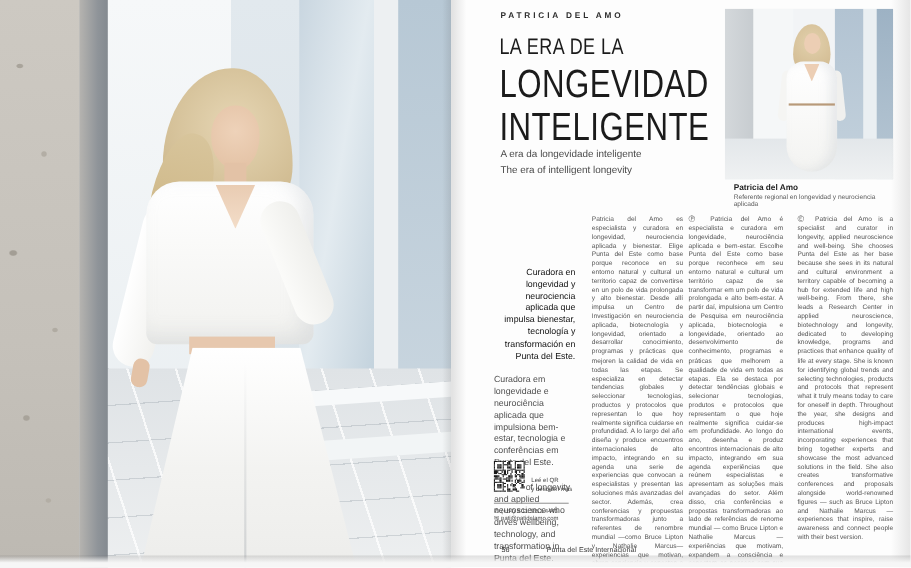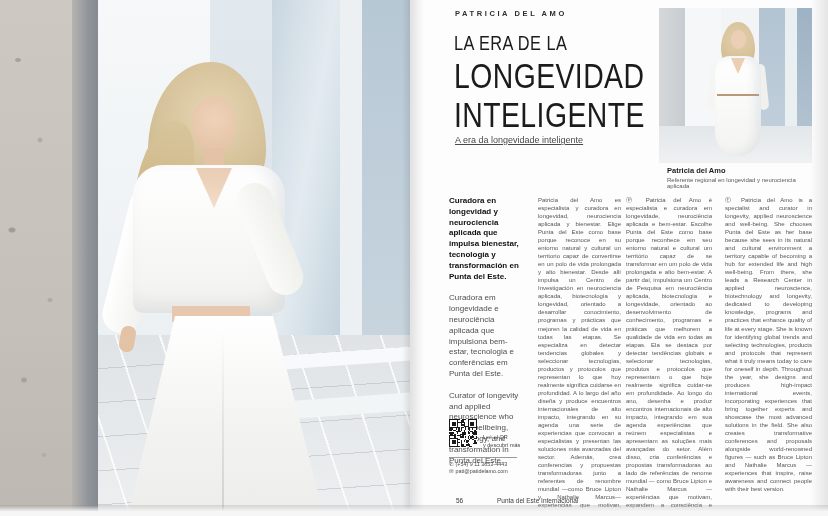--- a/index.html
+++ b/index.html
@@ -44,21 +44,21 @@
   .midriff { left:172px; top:306px; width:78px; height:16px; background:#e7c8ae; }
   .trousers { left:128px; top:316px; width:196px; height:200px; background:linear-gradient(180deg,#ffffff,#f3f3f1 55%,#ededeb); clip-path:polygon(24% 0,74% 0,100% 100%,0 100%); }
   .trouser-seam { left:222px; top:330px; width:2px; height:186px; background:linear-gradient(180deg,rgba(180,184,188,.0),rgba(170,175,180,.45)); }
 
   
   .page-right { position:absolute; left:410px; top:0; width:418px; height:516px; background:#fdfdfd; }
   .eyebrow { left:45px; top:9px; font-size:7.5px; font-weight:bold; letter-spacing:2.6px; color:#2e2e2e; }
   .title { left:44px; top:31px; color:#1b1b1b; transform:scale(.86,1.08); transform-origin:left top; white-space:nowrap; }
   .title .t1 { font-size:19px; letter-spacing:.5px; line-height:24px; }
   .title .t2 { font-size:33px; letter-spacing:.5px; line-height:36px; }
-  .subtitle { left:45px; top:134px; font-size:9px; color:#4a4a4a; line-height:1.5;text-decoration:underline; }
+  .subtitle { left:45px; top:134px; font-size:9px; color:#4a4a4a; line-height:1.5; }
 
   
   .photo-small { left:249px; top:8px; width:153px; height:155px; overflow:hidden; background:#f2f4f6; }
   .sp-pillar-l { left:0; top:0; width:26px; height:155px; background:linear-gradient(90deg,#d4d8db,#c7ccd0); }
   .sp-bright { left:26px; top:0; width:36px; height:155px; background:#f5f7f8; }
   .sp-glass-a { left:100px; top:0; width:26px; height:155px; background:linear-gradient(180deg,#b2c3d2,#c4d2dd); }
   .sp-pillar-r { left:126px; top:0; width:12px; height:155px; background:#eaeff2; }
   .sp-glass-b { left:138px; top:0; width:15px; height:155px; background:linear-gradient(180deg,#9db2c4,#b7c7d4); }
   .sp-floor { left:0; top:118px; width:153px; height:37px; background:linear-gradient(180deg,#e3e7ea,#eff1f2); }
   .sp-hair { left:62px; top:14px; width:34px; height:48px; background:radial-gradient(circle at 50% 35%,#e2d1ad,#cdb489); border-radius:50% 50% 46% 54%/58% 58% 44% 44%; }
@@ -69,21 +69,21 @@
   .sp-arm-l { left:50px; top:56px; width:10px; height:46px; background:#f5f5f3; border-radius:5px; transform:rotate(6deg); }
   .sp-arm-r { left:98px; top:56px; width:10px; height:46px; background:#f0f0ee; border-radius:5px; transform:rotate(-6deg); }
 
   .caption { left:257px; top:166px; width:150px; }
   .caption-name { font-size:7.5px; font-weight:bold; color:#1d1d1d; }
   .caption-role { font-size:6px; color:#5a5a5a; margin-top:2px; }
 
   
   .col { position:absolute; top:196px; color:#555; text-align:justify; }
   .col-intro { left:39px; width:74px; }
-  .intro-es { font-size:8px; font-weight:bold; color:#0f0f0f; line-height:1.35; margin-bottom:11px; text-align:left; }
+  .intro-es { font-size:8px; font-weight:normal; color:#0f0f0f; line-height:1.35; margin-bottom:11px; text-align:right;margin-top:47px; }
   .intro-pt, .intro-en { font-size:8px; color:#4f4f4f; line-height:1.35; margin-bottom:11px; text-align:left; }
   .col-1 { left:128px; width:83px; }
   .col-2 { left:216px; width:86px; }
   .col-3 { left:315px; width:87px; }
   .body-txt { font-size:6px; line-height:1.34; color:#565656; }
 
   
   .qr { left:39px; top:419px; width:28px; height:28px; display:grid; grid-template-columns:repeat(21,1fr); grid-template-rows:repeat(21,1fr); background:#fff; }
   .qr div { background:transparent; } .qr div.on { background:#1a1a1a; }
   .qr-label { left:73px; top:434px; font-size:5.5px; color:#3f3f3f; line-height:1.4; }
@@ -137,20 +137,21 @@
     <div class="ab eyebrow">PATRICIA DEL AMO</div>
 
     <div class="ab title">
       <div class="t1">LA ERA DE LA</div>
       <div class="t2">LONGEVIDAD</div>
       <div class="t2">INTELIGENTE</div>
     </div>
 
     <div class="ab subtitle">
       <div>A era da longevidade inteligente</div>
+      <div>The era of intelligent longevity</div>
     </div>
 
     <div class="ab photo-small">
       <div class="ab sp-pillar-l"></div>
       <div class="ab sp-bright"></div>
       <div class="ab sp-glass-a"></div>
       <div class="ab sp-pillar-r"></div>
       <div class="ab sp-glass-b"></div>
       <div class="ab sp-floor"></div>
       <div class="ab sp-hair"></div>

